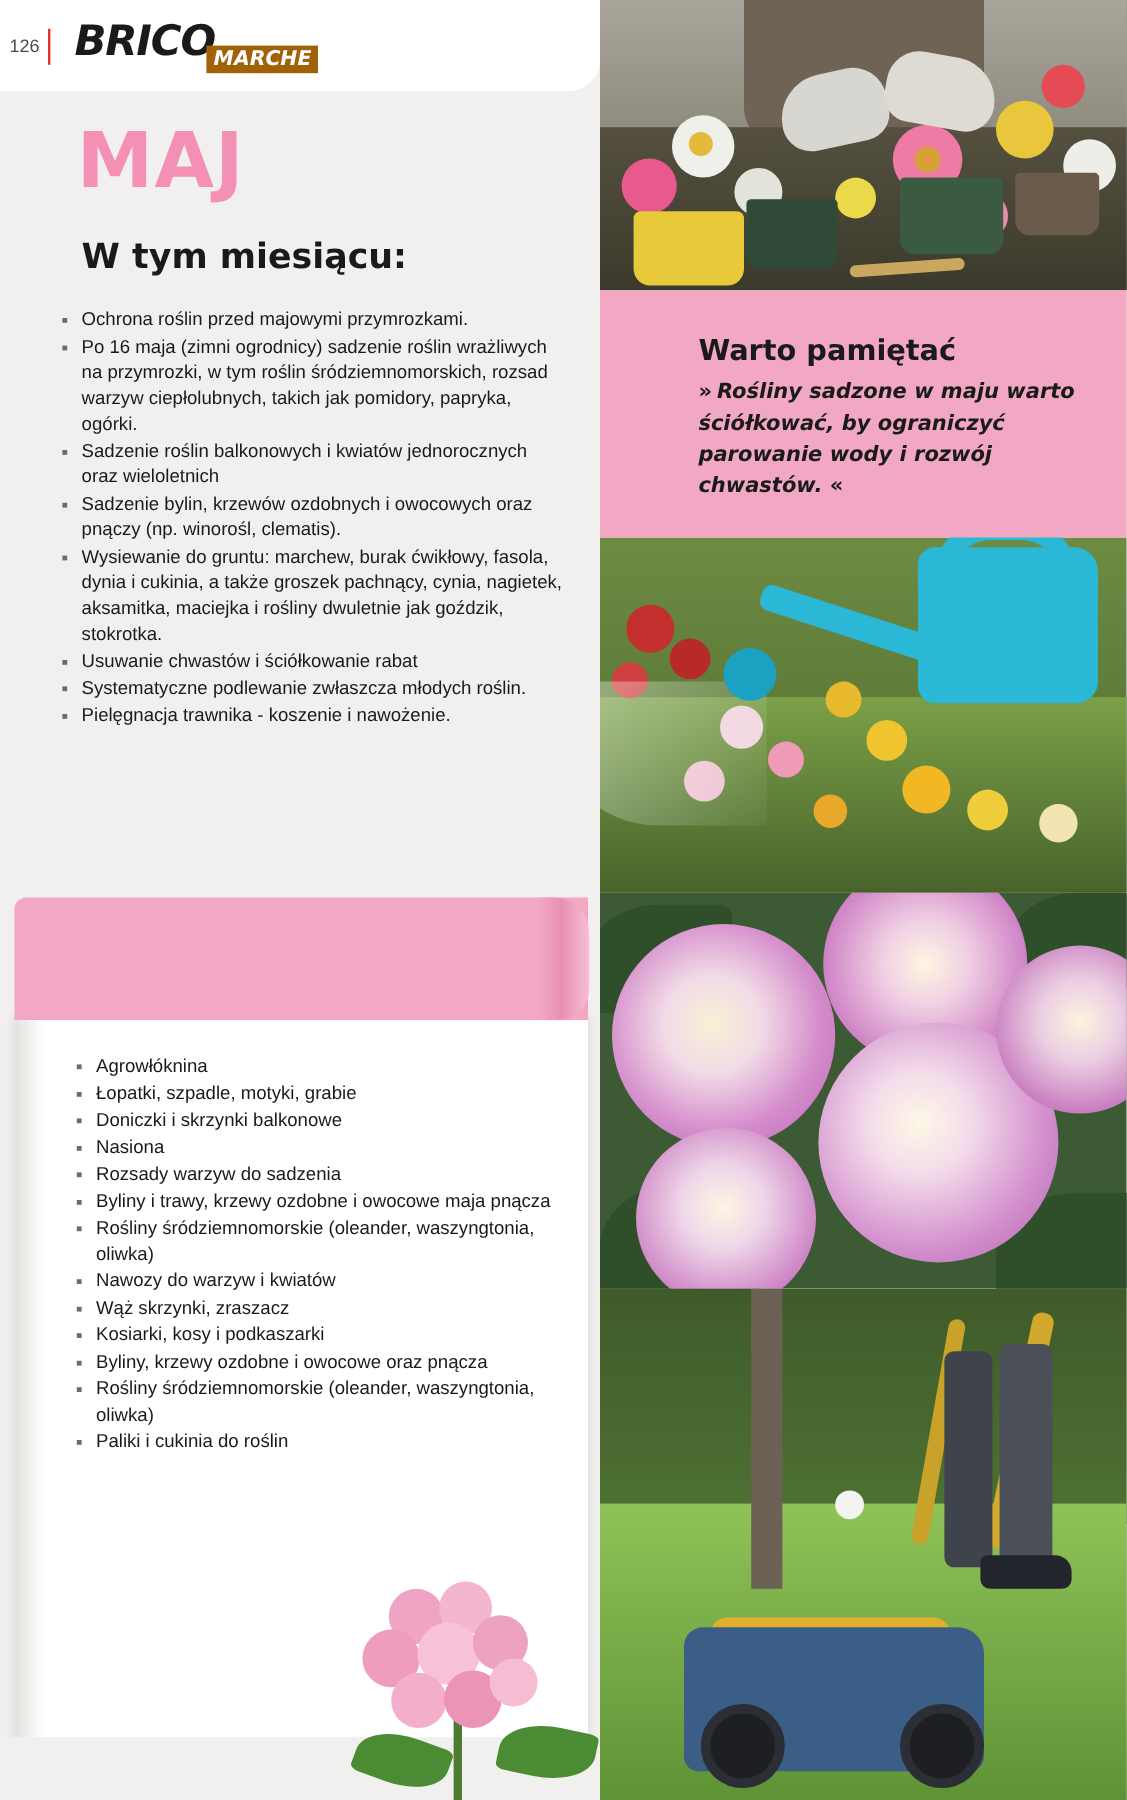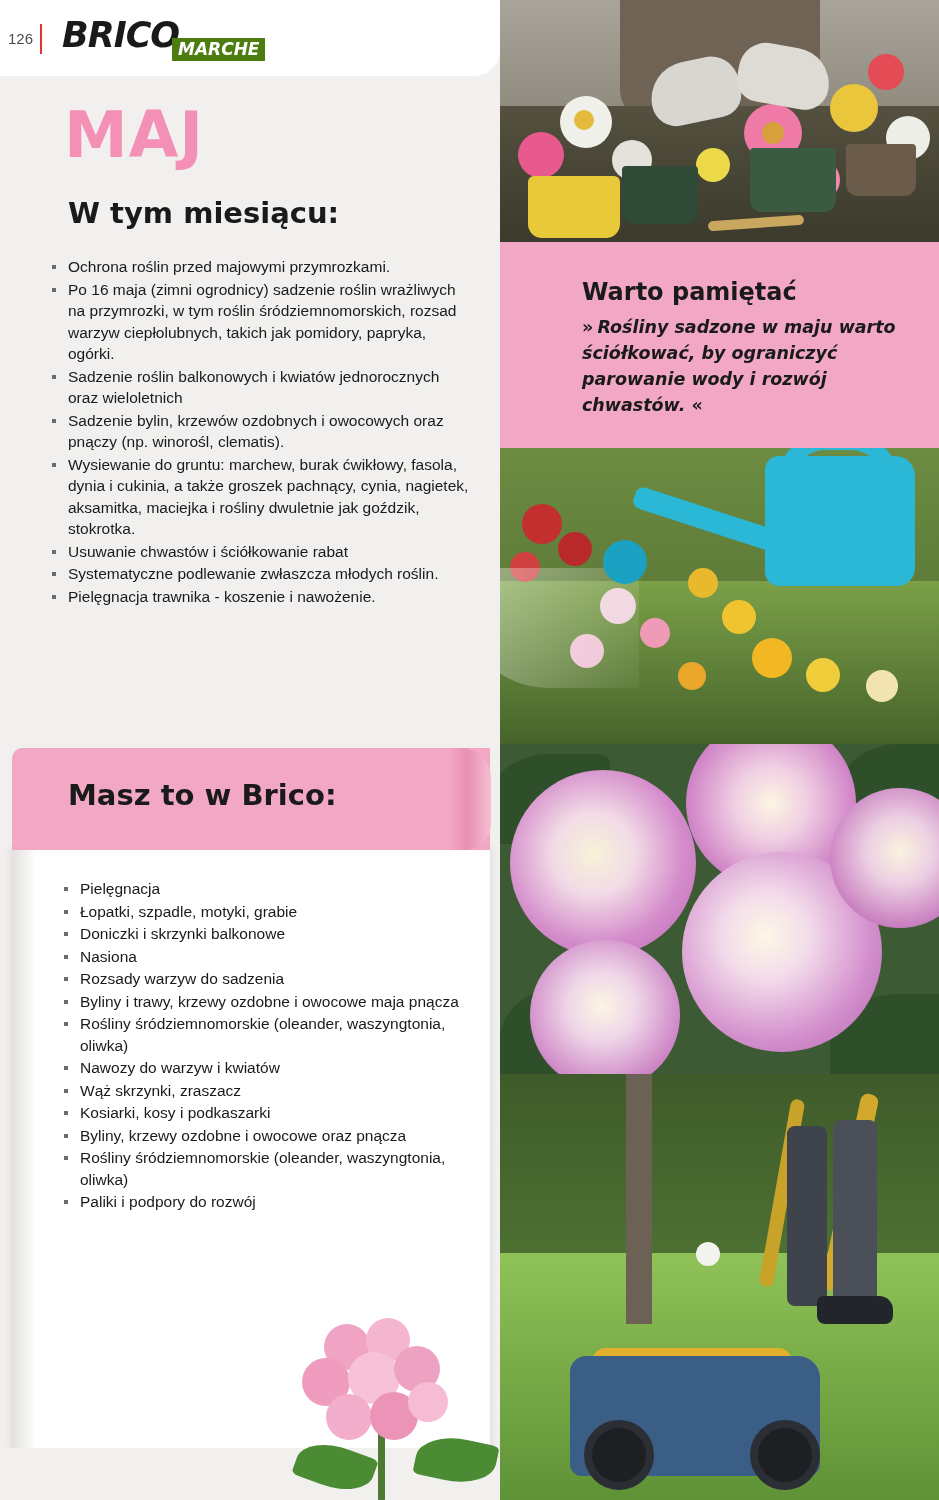--- a/index.html
+++ b/index.html
@@ -55,21 +55,21 @@
     font-style: italic;
     font-size: 35px;
     letter-spacing: -1px;
     color: #1a1a1a;
     line-height: 34px;
   }
   .logo-marche {
     position: absolute;
     left: 110px;
     top: 20px;
-    background: #4d7c0f;
+    background: #a16207;
     color: #ffffff;
     font-family: "DejaVu Sans", sans-serif;
     font-weight: bold;
     font-style: italic;
     font-size: 17px;
     letter-spacing: 0px;
     padding: 1px 6px 2px 6px;
   }
 
   
@@ -423,35 +423,34 @@
     <li>Wysiewanie  do gruntu: marchew, burak ćwikłowy, fasola,  dynia i cukinia, a także groszek pachnący, cynia, nagietek, aksamitka, maciejka i rośliny dwuletnie jak goździk, stokrotka.</li>
     <li>Usuwanie chwastów i ściółkowanie rabat</li>
     <li>Systematyczne podlewanie zwłaszcza młodych roślin.</li>
     <li>Pielęgnacja trawnika - koszenie i nawożenie.</li>
   </ul>
 </div>
 
 <div class="brico-card">
   <div class="brico-paper"></div>
   <div class="brico-pink"></div>
-  <div class="brico-title">Masz to w Brico:</div>
   <ul class="bullets brico-list">
-    <li>Pielęgnacja</li>
+    <li>Agrowłóknina</li>
     <li>Łopatki, szpadle, motyki, grabie</li>
     <li>Doniczki i skrzynki balkonowe</li>
     <li>Nasiona</li>
     <li>Rozsady warzyw do sadzenia</li>
     <li>Byliny i trawy, krzewy ozdobne i owocowe maja pnącza</li>
     <li>Rośliny śródziemnomorskie (oleander, waszyngtonia, oliwka)</li>
     <li>Nawozy do warzyw i kwiatów</li>
     <li>Wąż skrzynki, zraszacz</li>
     <li>Kosiarki, kosy i podkaszarki</li>
     <li>Byliny, krzewy ozdobne i owocowe oraz pnącza</li>
     <li>Rośliny śródziemnomorskie (oleander, waszyngtonia, oliwka)</li>
-    <li>Paliki i podpory do rozwój</li>
+    <li>Paliki i cukinia do roślin</li>
   </ul>
 </div>
 
 <div class="white-fill"></div>
 
 <div class="hydrangea">
   <div class="hleaf" style="left:150px;top:120px;width:80px;height:44px;transform:rotate(12deg);"></div>
   <div class="hleaf" style="left:30px;top:128px;width:78px;height:42px;transform:rotate(-160deg);"></div>
   <div class="stem"></div>
   <div class="petal" style="left:58px;top:6px;width:46px;height:46px;background:#f0a3c3;"></div>

